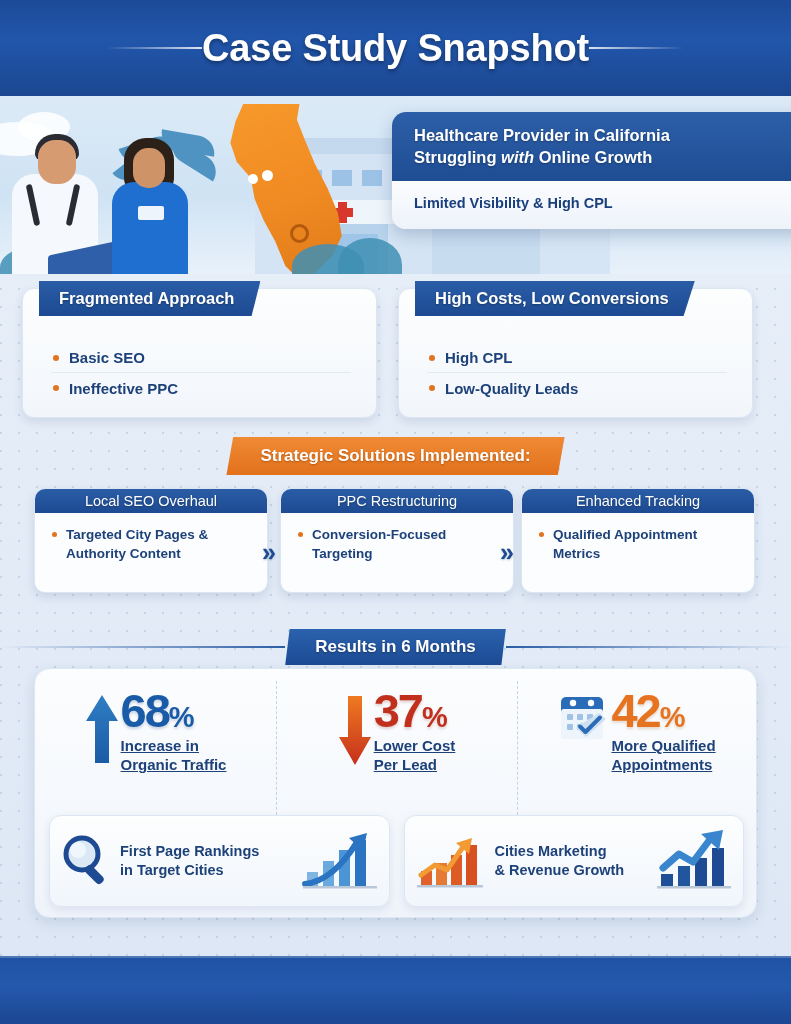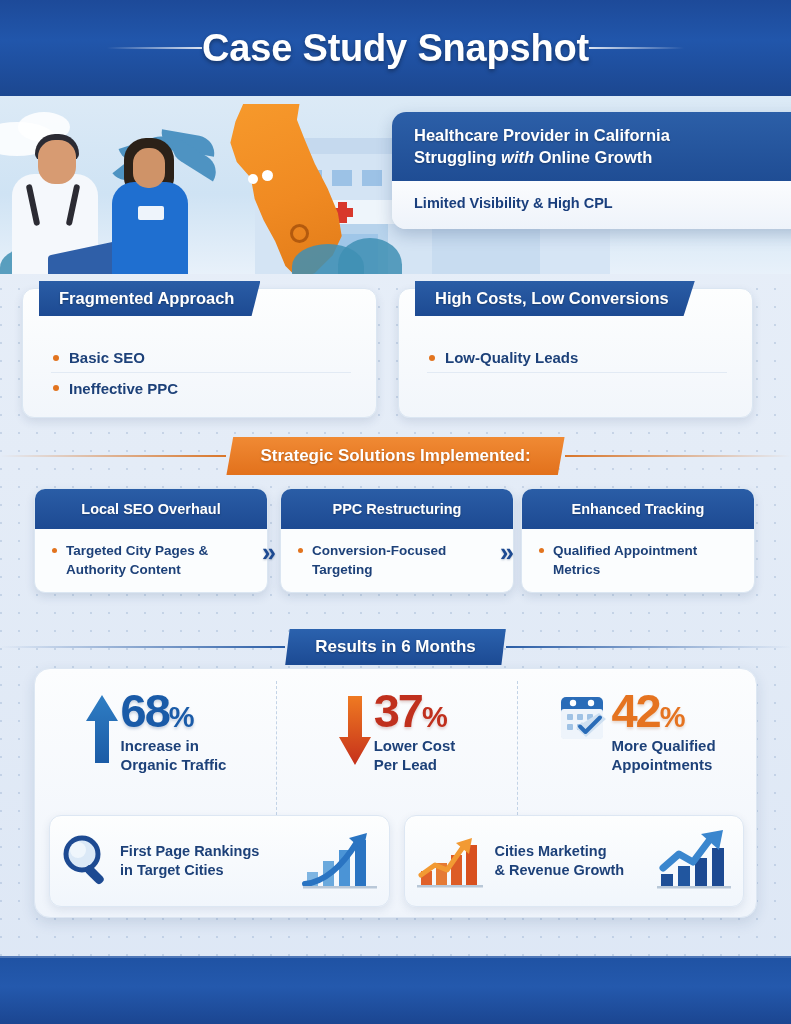--- a/index.html
+++ b/index.html
@@ -117,43 +117,43 @@
     font-size:15px; font-weight:bold; line-height:1;
     height:30px; display:flex; align-items:center;
   }
   .prob li:first-child { border-bottom:1px solid #e2eaf4; width:300px; }
   .prob li::before {
     content:""; position:absolute; left:2px; top:50%; margin-top:-3px;
     width:6px; height:6px; border-radius:50%; background:#e2741f;
   }
 
   
-  .orange-sec { position:absolute; left:0; top:432px; width:791px; height:48px; display:flex; align-items:center; }
+  .orange-sec { position:absolute; left:0; top:432px; width:791px; height:48px; display:flex; align-items:center;flex-direction:column; }
   .orange-sec .line { flex:1; height:2px; background:linear-gradient(90deg,rgba(226,116,31,0),#d9762a); }
   .orange-sec .line.r { background:linear-gradient(90deg,#d9762a,rgba(226,116,31,0)); }
   .orange-sec .chip {
     padding:9px 34px; color:#fff; font-size:17px; font-weight:bold;
     background:linear-gradient(180deg,#f08a34 0%, #e2711c 100%);
     box-shadow:0 3px 8px rgba(160,80,15,.33);
     text-shadow:0 1px 2px rgba(120,55,5,.5);
     clip-path: polygon(2% 0, 100% 0, 98% 100%, 0 100%);
     white-space:nowrap;
   }
 
   
   .sol-row { position:absolute; left:0; top:488px; width:791px; height:112px; }
   .sol {
     position:absolute; width:234px; height:105px;
     background:#fbfdfe; border:1px solid #dbe6f2; border-radius:11px;
     box-shadow:0 4px 10px rgba(30,60,110,.13); overflow:hidden;
   }
   .sol .head {
     background:linear-gradient(180deg,#2a5da6 0%, #1d4a92 100%);
-    color:#fff; font-size:14.5px; font-weight:bold; text-align:center;
-    padding:12px 6px; text-shadow:0 1px 2px rgba(0,0,0,.3);
+    color:#fff; font-size:14.5px; font-weight:normal; text-align:center;
+    padding:4px 6px; text-shadow:0 1px 2px rgba(0,0,0,.3);
   }
   .sol .body { padding:13px 14px 0 16px; }
   .sol .body p {
     position:relative; padding-left:15px; color:#1d4179;
     font-size:13.5px; font-weight:bold; line-height:1.38;
   }
   .sol .body p::before {
     content:""; position:absolute; left:1px; top:6px;
     width:5px; height:5px; border-radius:50%; background:#e2741f;
   }
@@ -185,21 +185,21 @@
   .stats { position:absolute; left:0; top:6px; width:723px; height:132px; display:flex; }
   .stat { flex:1; position:relative; display:flex; align-items:flex-start; padding:14px 0 0 0; justify-content:center; }
   .stat + .stat::before {
     content:""; position:absolute; left:0; top:6px; bottom:-8px; width:0;
     border-left:1px dashed #c3d3e6;
   }
   .stat .icon { flex:0 0 auto; margin-top:4px; }
   .stat .txt { margin-left:2px; }
   .stat .big { font-size:47px; font-weight:bold; line-height:.92; letter-spacing:-2px; }
   .stat .big .pct { font-size:29px; }
-  .stat .cap { color:#1d4179; font-size:15px; font-weight:bold; line-height:1.28; margin-top:4px; }
+  .stat .cap { color:#1d4179; font-size:15px; font-weight:bold; line-height:1.28; margin-top:4px;text-decoration:underline; }
   .blue  { color:#1a5ba8; text-shadow:0 2px 3px rgba(20,60,120,.22); }
   .red   { color:#c0301d; text-shadow:0 2px 3px rgba(120,25,10,.2); }
   .orange{ color:#e57320; text-shadow:0 2px 3px rgba(150,70,10,.2); }
 
   .sub-cards { position:absolute; left:14px; top:146px; width:695px; height:92px; display:flex; gap:14px; }
   .subcard {
     flex:1; background:linear-gradient(180deg,#fdfefe,#f1f6fc);
     border:1px solid #dde7f3; border-radius:12px;
     box-shadow:0 3px 8px rgba(30,60,110,.1);
     display:flex; align-items:center; gap:8px; padding:0 10px;
@@ -298,20 +298,21 @@
     <div class="prob left">
       <div class="banner">Fragmented Approach</div>
       <ul>
         <li>Basic SEO</li>
         <li>Ineffective PPC</li>
       </ul>
     </div>
     <div class="prob right">
       <div class="banner">High Costs, Low Conversions</div>
       <ul>
+        <li>High CPL</li>
         <li>Low-Quality Leads</li>
       </ul>
     </div>
   </div>
 
   <div class="orange-sec">
     <span class="line"></span>
     <span class="chip">Strategic Solutions Implemented:</span>
     <span class="line r"></span>
   </div>

